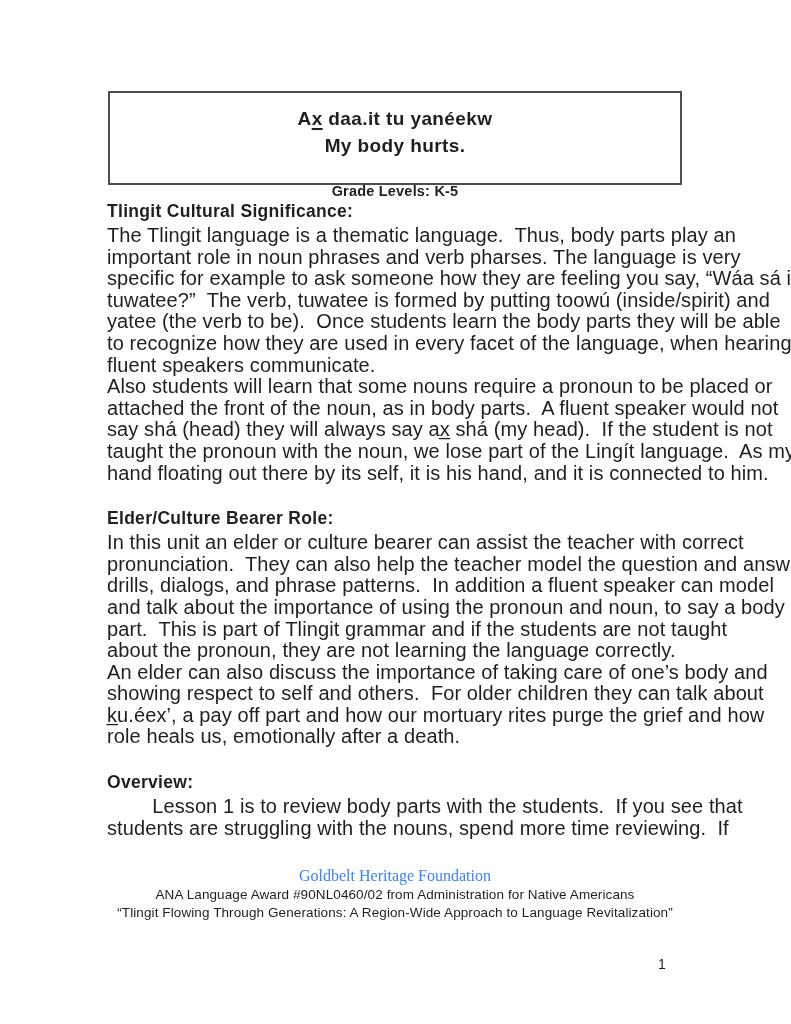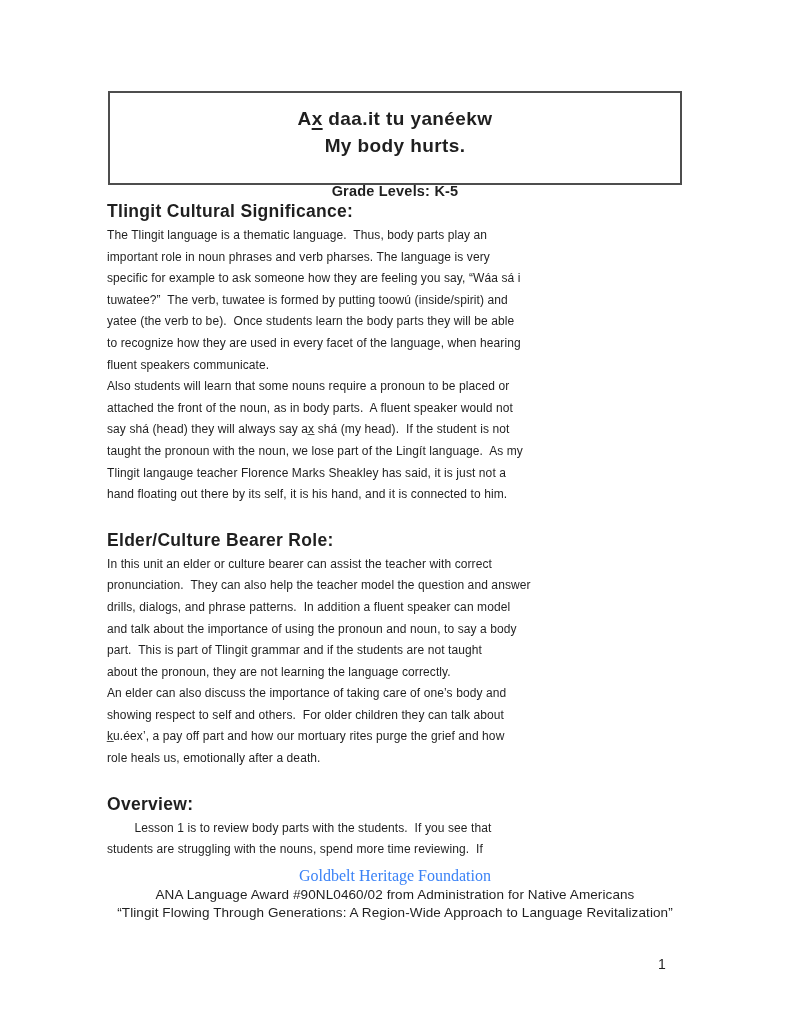--- a/index.html
+++ b/index.html
@@ -66,21 +66,21 @@
     font-size: 17.5px;
     font-weight: bold;
     line-height: 22px;
     letter-spacing: 0.3px;
     text-decoration-thickness: 1.5px;
     text-underline-offset: 3px;
     margin: 0 0 3px 0;
   }
   .para { margin: 0; }
   .line {
-    font-size: 12px;
+    font-size: 20px;
     line-height: 21.6px;
     white-space: pre;
     letter-spacing: 0.1px;
   }
   
   .footer {
     position: absolute;
     left: 95px;
     top: 866px;
     width: 600px;
@@ -132,21 +132,20 @@
           <div class="line">tuwatee?”  The verb, tuwatee is formed by putting toowú (inside/spirit) and</div>
           <div class="line">yatee (the verb to be).  Once students learn the body parts they will be able</div>
           <div class="line">to recognize how they are used in every facet of the language, when hearing</div>
           <div class="line">fluent speakers communicate.</div>
         </div>
       <div class="para">
           <div class="line">Also students will learn that some nouns require a pronoun to be placed or</div>
           <div class="line">attached the front of the noun, as in body parts.  A fluent speaker would not</div>
           <div class="line">say shá (head) they will always say ax̲ shá (my head).  If the student is not</div>
           <div class="line">taught the pronoun with the noun, we lose part of the Lingít language.  As my</div>
-          <div class="line">Tlingit langauge teacher Florence Marks Sheakley has said, it is just not a</div>
           <div class="line">hand floating out there by its self, it is his hand, and it is connected to him.</div>
         </div>
     </section>
 
     <section class="doc-section sec2">
       <div class="heading">Elder/Culture Bearer Role:</div>
       <div class="para">
           <div class="line">In this unit an elder or culture bearer can assist the teacher with correct</div>
           <div class="line">pronunciation.  They can also help the teacher model the question and answer</div>
           <div class="line">drills, dialogs, and phrase patterns.  In addition a fluent speaker can model</div>

